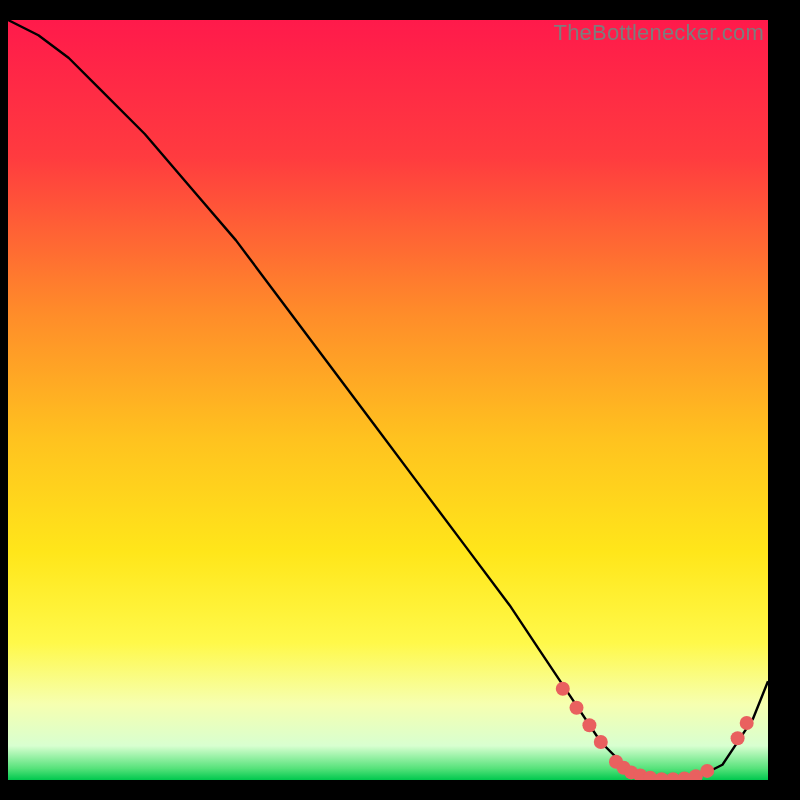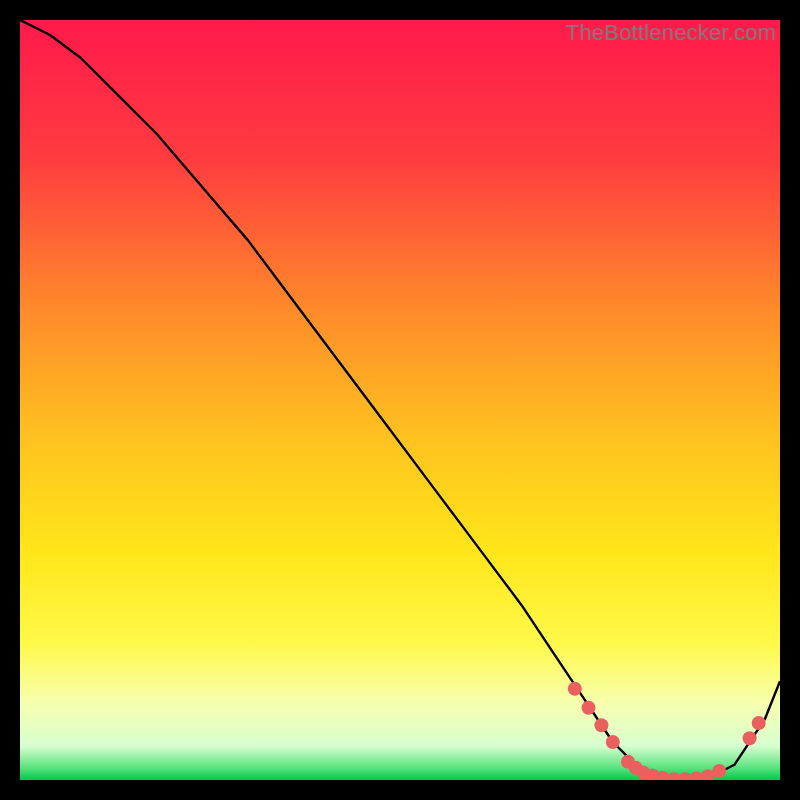--- a/index.html
+++ b/index.html
@@ -6,21 +6,21 @@
     margin: 0;
     padding: 0;
     width: 800px;
     height: 800px;
     background: #000;
     overflow: hidden;
     font-family: Arial, Helvetica, sans-serif;
   }
   .frame {
     position: absolute;
-    left: 20px;
+    left: 8px;
     top: 20px;
     width: 760px;
     height: 568px;
     background: #bef264;
   }
   .watermark {
     position: absolute;
     top: 0px;
     right: 4px;
     color: #7d7d7d;

